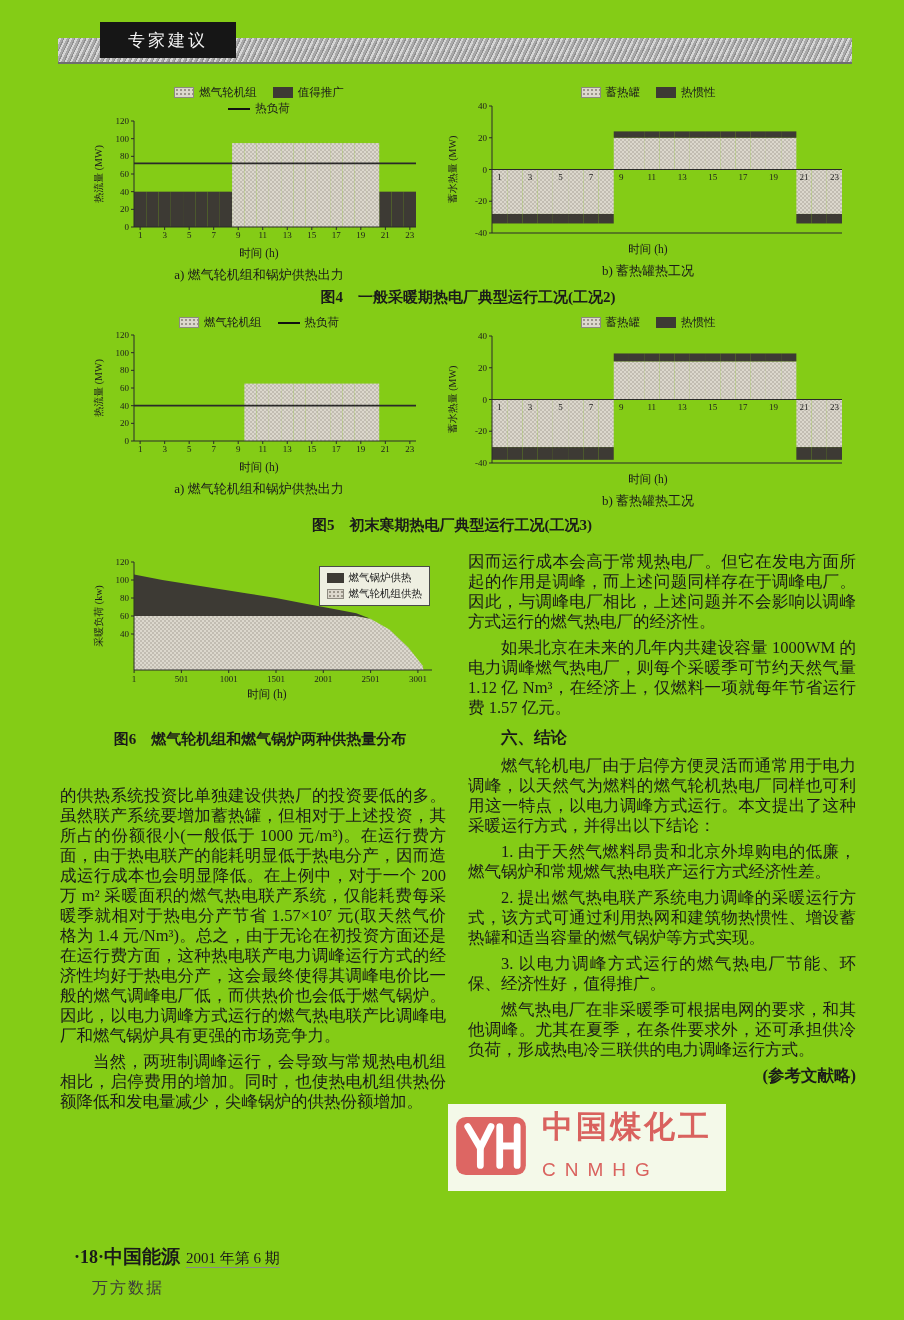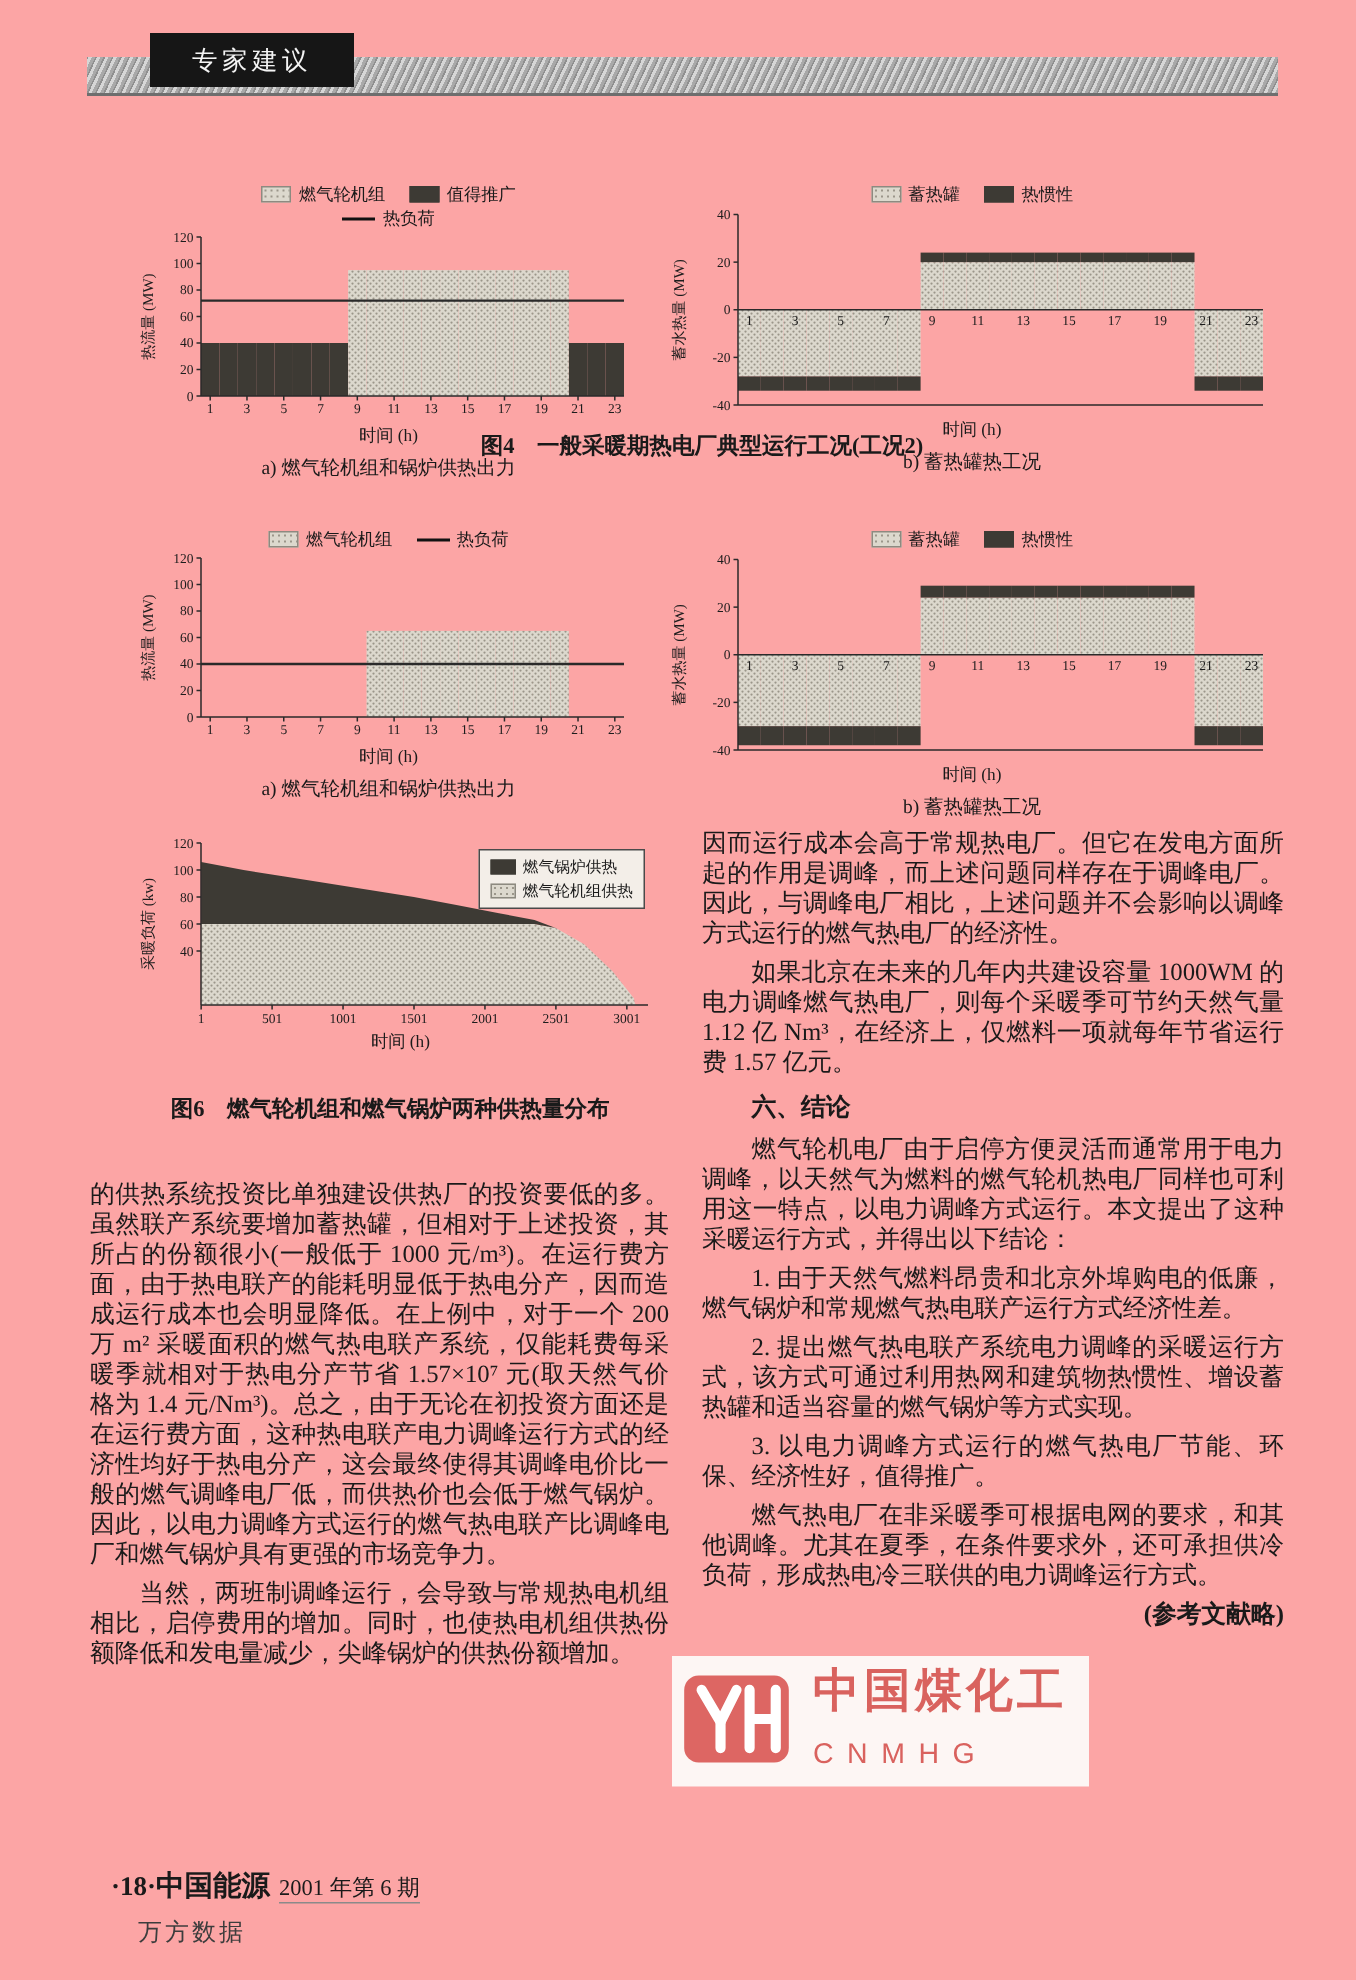--- a/index.html
+++ b/index.html
@@ -1,31 +1,31 @@
 <!DOCTYPE html>
 <html><head>
 <meta charset="utf-8">
 <style>
   html,body{margin:0;padding:0;}
   body{width:904px;height:1320px;background:#efeeec;}
-  .page{position:relative;width:904px;height:1320px;background:#fca5a5;color:#1a1a1a;
+  .page{position:relative;width:904px;height:1320px;background:#84cc16;color:#1a1a1a;
         font-family:"Liberation Serif",serif;overflow:hidden;}
 
   
   .band{position:absolute;left:58px;top:38px;width:794px;height:24px;
         background:repeating-linear-gradient(115deg,#8f8f8f 0 1px,#d6d6d6 1px 3px,#a9a9a9 3px 5px);
         box-shadow:0 2px 0 #6e6e6e;}
   .tag{position:absolute;left:100px;top:22px;width:136px;height:36px;background:#161616;color:#f4f4f4;
        font-size:17px;letter-spacing:3px;display:flex;align-items:center;justify-content:center;
        font-family:"Liberation Sans",sans-serif;}
 
   
   .fig{position:absolute;margin:0;display:flex;flex-direction:column;align-items:center;}
   .fig svg{display:block;}
-  .legend{width:100%;margin-top:37px;}
+  .legend{width:100%;}
   .legend-row{display:flex;justify-content:center;gap:16px;margin:1px 0;}
   .legend-item{display:inline-flex;align-items:center;gap:5px;font-size:11.5px;white-space:nowrap;}
   .sw{display:inline-block;width:18px;height:9px;}
   .sw.stipple{background-color:#dcd8cd;background-image:radial-gradient(#9b968a 0.8px,transparent 0.9px);
               background-size:4px 4px;border:1px solid #8d8a80;}
   .sw.dark{background:#3d3a34;border:1px solid #3d3a34;}
   .sw.line{width:22px;height:0;border:none;border-top:2px solid #111;}
   .axlabel{font-size:11.5px;margin-top:1px;text-align:center;}
   .subcap{font-size:13px;margin-top:5px;text-align:center;}
   .figcap{position:absolute;left:0;width:904px;text-align:center;font-weight:bold;font-size:15px;}
@@ -433,20 +433,21 @@
         <text x="297.0869565217391" y="78.5" font-size="9" text-anchor="middle" fill="#1c1c1c">17</text>
         <text x="327.5217391304348" y="78.5" font-size="9" text-anchor="middle" fill="#1c1c1c">19</text>
         <text x="357.95652173913044" y="78.5" font-size="9" text-anchor="middle" fill="#1c1c1c">21</text>
         <text x="388.39130434782606" y="78.5" font-size="9" text-anchor="middle" fill="#1c1c1c">23</text>
         <text x="10" y="68.5" font-size="10" text-anchor="middle" fill="#1c1c1c" transform="rotate(-90 10 68.5)">蓄水热量 (MW)</text>
       </svg>
     <div class="axlabel">时间 (h)</div>
     <figcaption class="subcap">b) 蓄热罐热工况</figcaption>
   </figure>
 
+  <div class="figcap" style="top:516px;">图5　初末寒期热电厂典型运行工况(工况3)</div>
 
   <figure class="fig" style="left:88px;top:556px;width:358px;">
     <svg width="350" height="130" viewBox="0 0 350 130">
         <defs>
           <pattern id="pat-fig6" width="4" height="4" patternUnits="userSpaceOnUse">
             <rect width="4" height="4" fill="#dcd8cd"></rect>
             <circle cx="1" cy="1" r="0.75" fill="#9b968a"></circle>
             <circle cx="3" cy="3" r="0.75" fill="#9b968a"></circle>
           </pattern>
         </defs>

